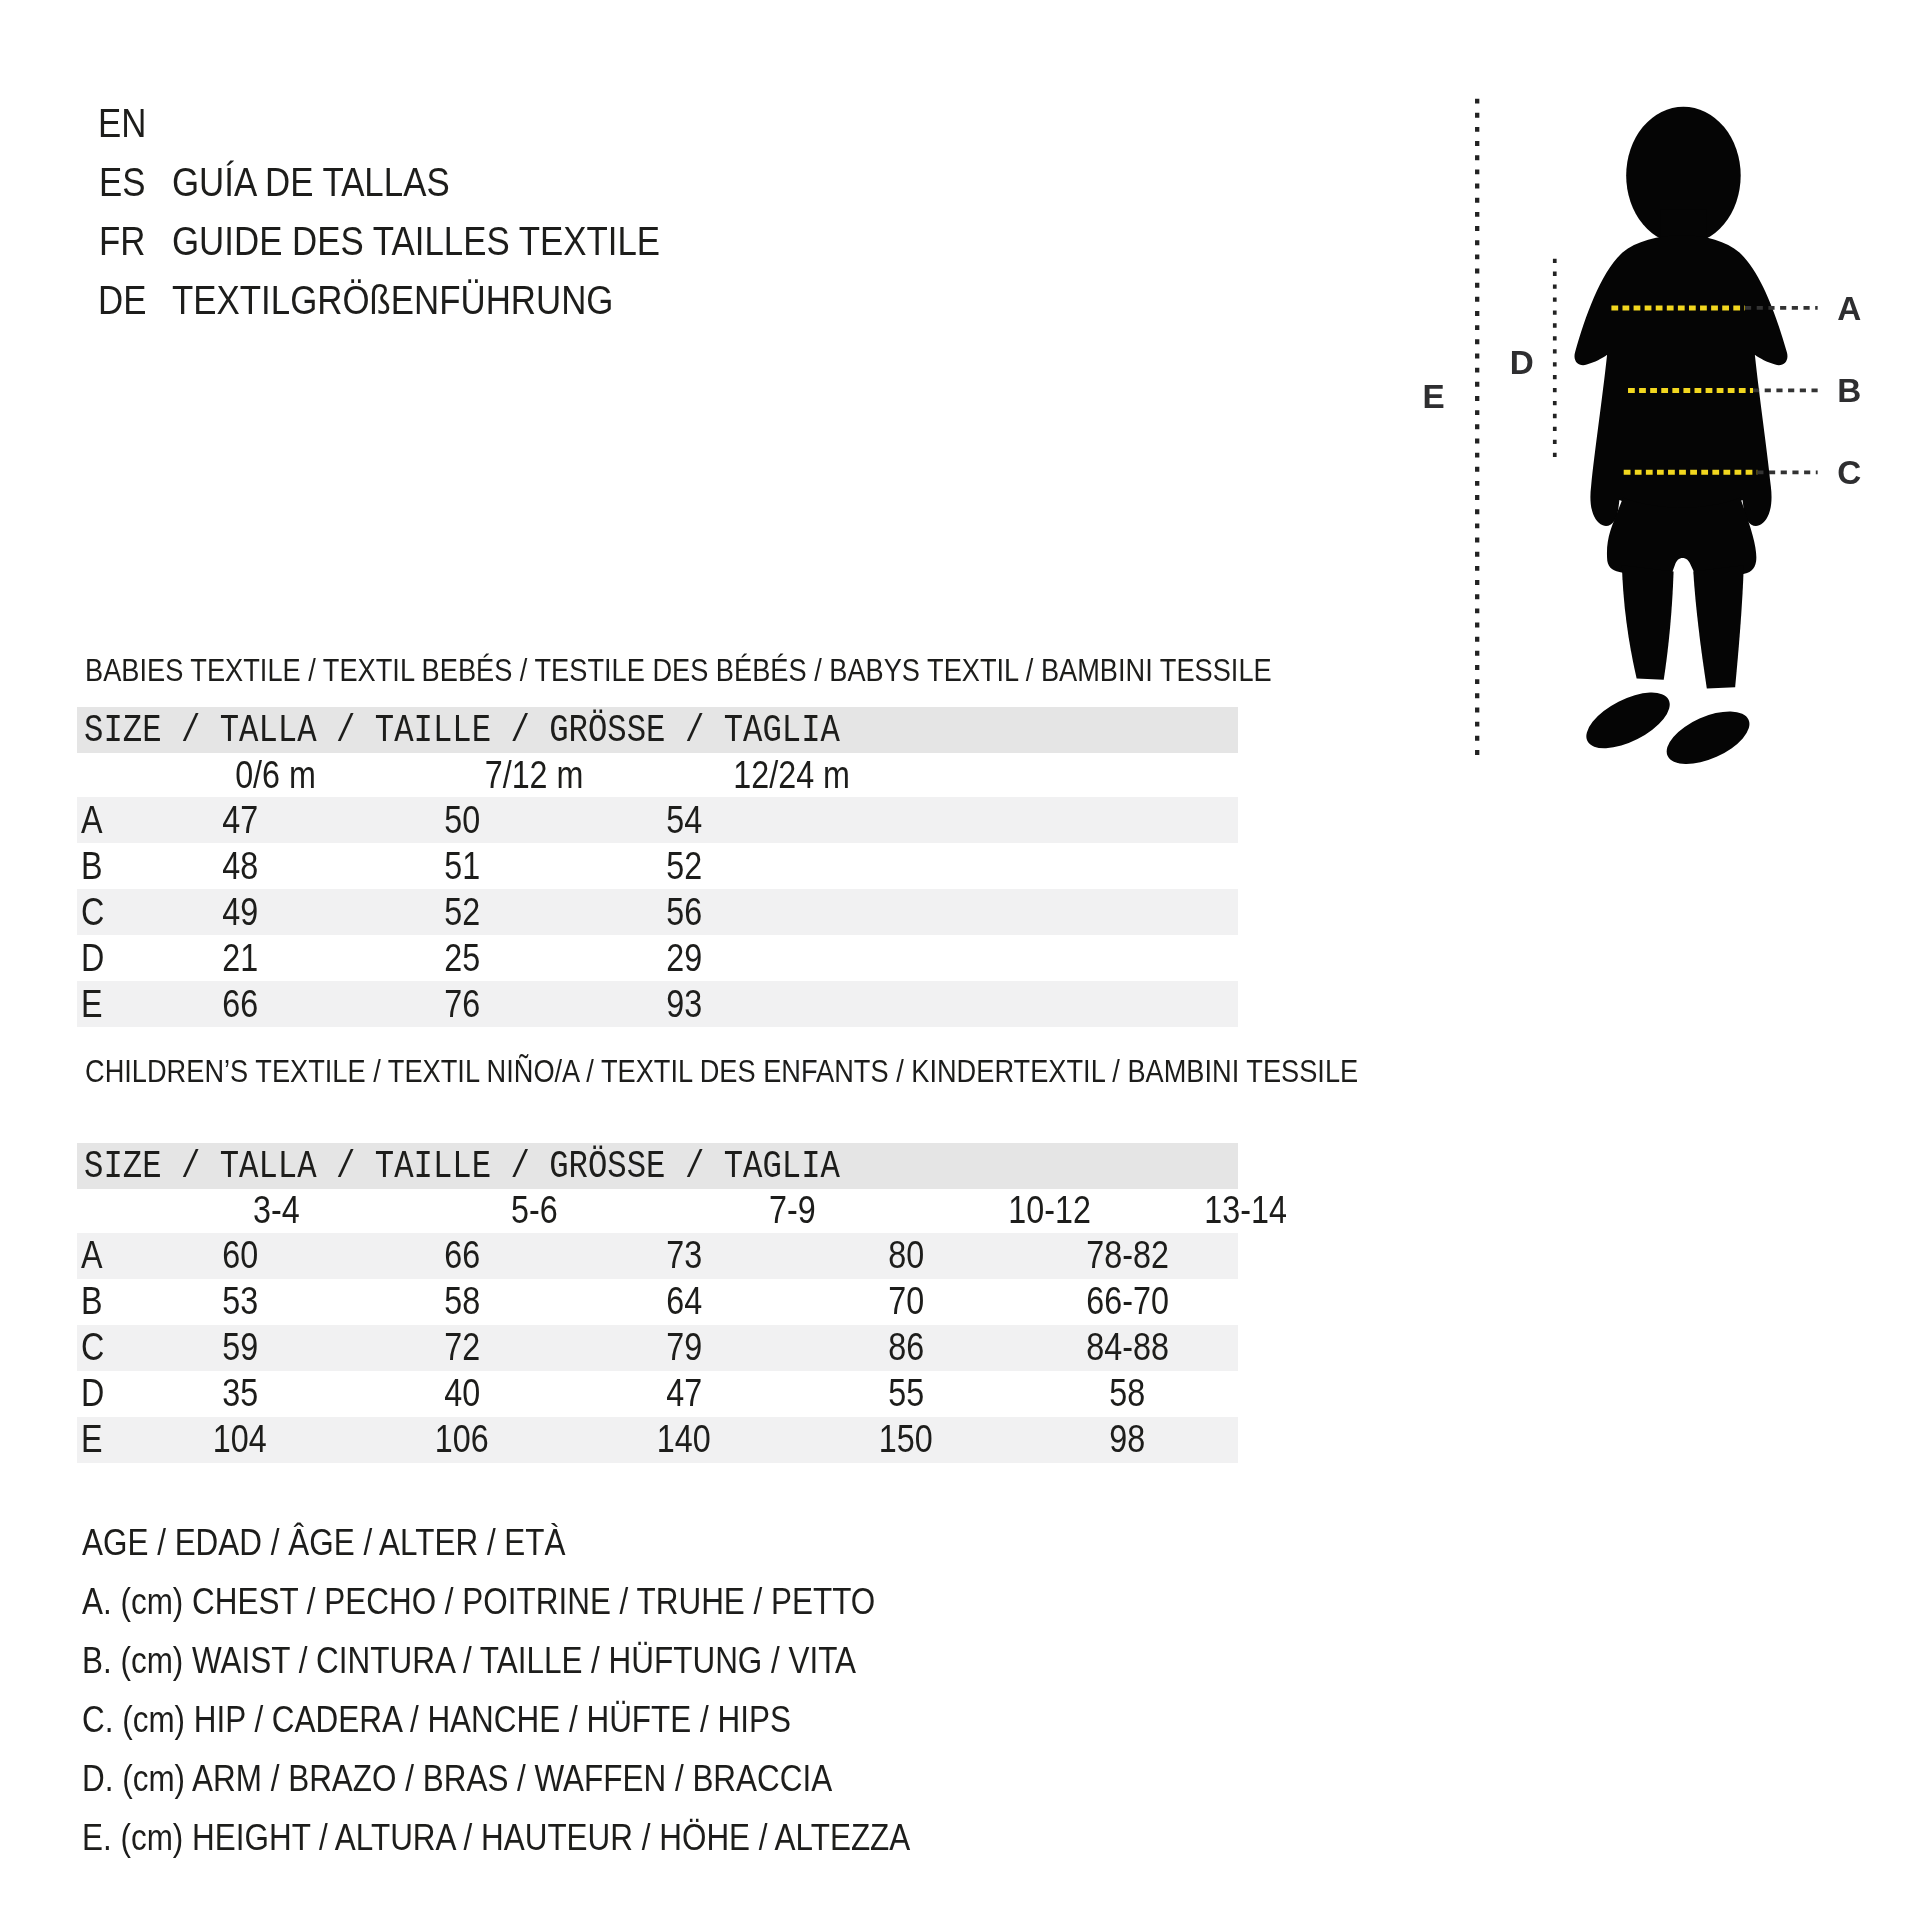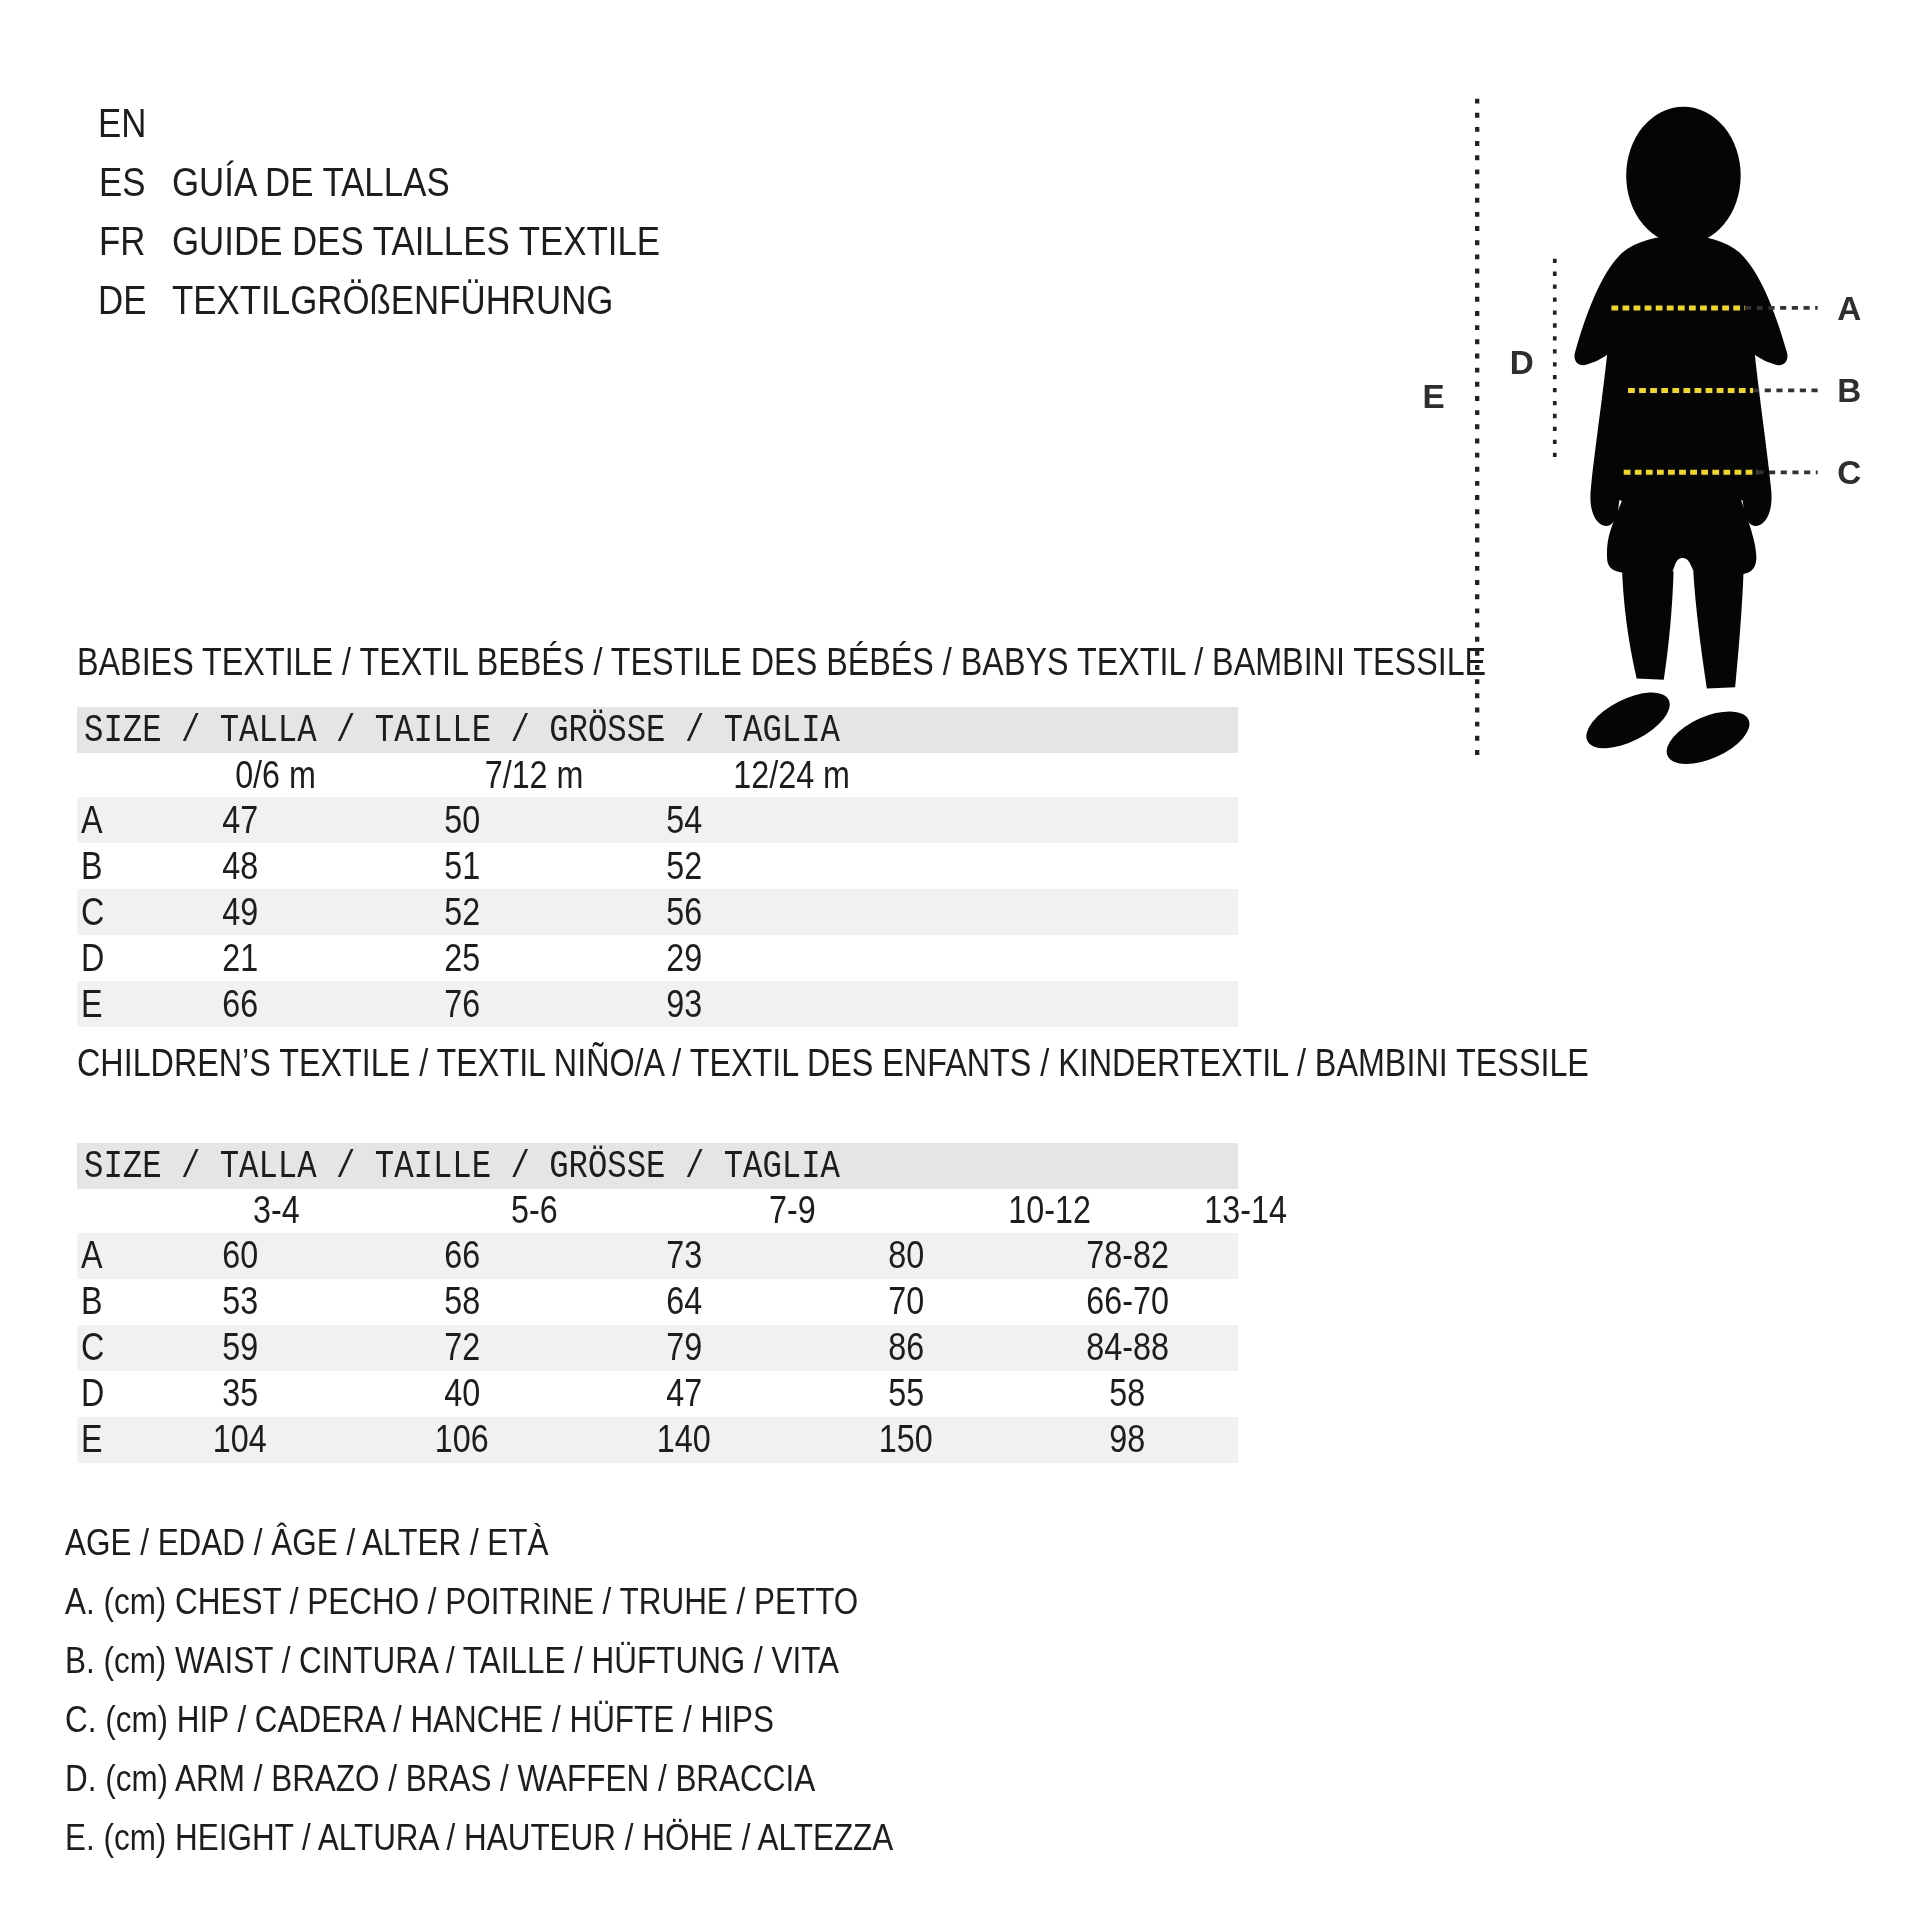--- a/index.html
+++ b/index.html
@@ -14,40 +14,40 @@
   .langs{position:absolute;left:80px;top:94px;}
   .lang-row{height:59px;display:flex;align-items:center;font-size:41px;}
   .lang-code{width:92px;flex:0 0 92px;}
   .lang-title{}
 
   
   .figure{position:absolute;left:1399px;top:55px;width:527px;height:746px;}
   .figure text{font-family:"Liberation Sans","DejaVu Sans",sans-serif;font-weight:bold;font-size:54px;fill:#2e2e30;}
 
   
-  .sec-head{position:absolute;left:77px;margin:0;font-weight:normal;font-size:38px;line-height:43px;}
+  .sec-head{position:absolute;left:77px;margin:8px;font-weight:normal;font-size:32px;line-height:43px;}
   .babies-head{top:641px;}
   .children-head{top:1042px;}
 
   
   .sizetable{position:absolute;left:77px;width:1161px;}
   .babies-table{top:707px;}
   .children-table{top:1143px;}
   .bar{height:46px;background:#e5e5e5;display:flex;align-items:center;padding-left:7.4px;box-sizing:border-box;font-size:38px;font-family:Liberation Mono, monospace;}
   .trow{display:grid;align-items:center;font-size:38px;}
   .babies-table .trow{grid-template-columns:52px 222px 222px 222px 1fr;}
   .children-table .trow{grid-template-columns:52px 222px 222px 222px 222px 1fr;}
   .colhead{height:44px;gap:36px;}
   .drow{height:46px;}
   .stripe{background:#f1f1f2;}
   .cell{display:flex;justify-content:center;align-items:center;}
   .labcell{display:flex;justify-content:flex-start;align-items:center;padding-left:3.7px;}
 
   
-  .legend{position:absolute;left:65px;top:1513px;}
+  .legend{position:absolute;left:82px;top:1513px;}
   .legend-row{height:59px;display:flex;align-items:center;font-size:37px;}
 </style>
 </head>
 <body>
 
 <div class="page">
 
   <section class="langs">
     <div class="lang-row">
       <span class="lang-code"><span class="cond">EN</span></span>

